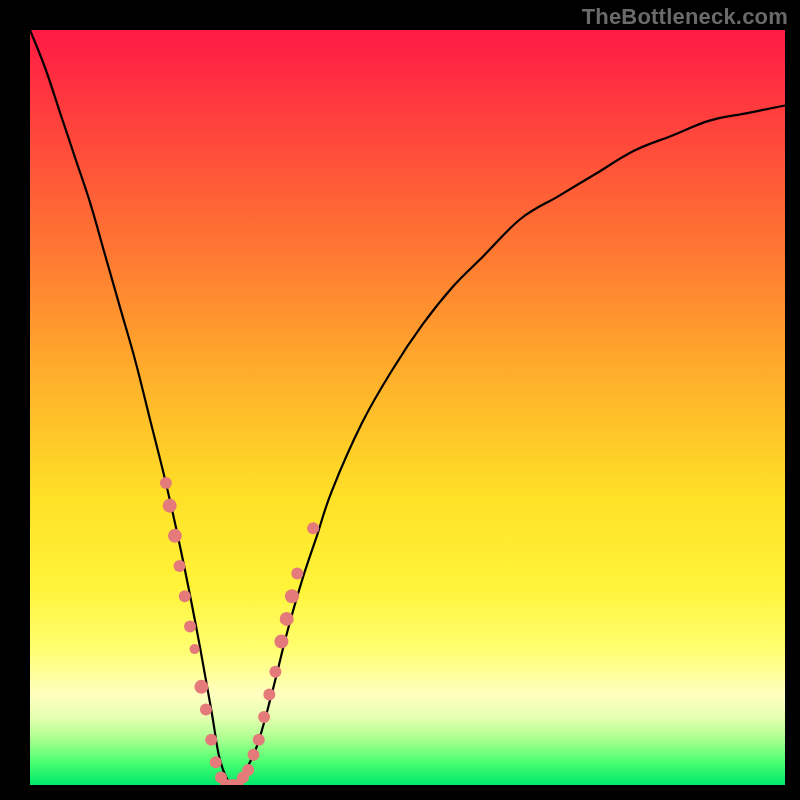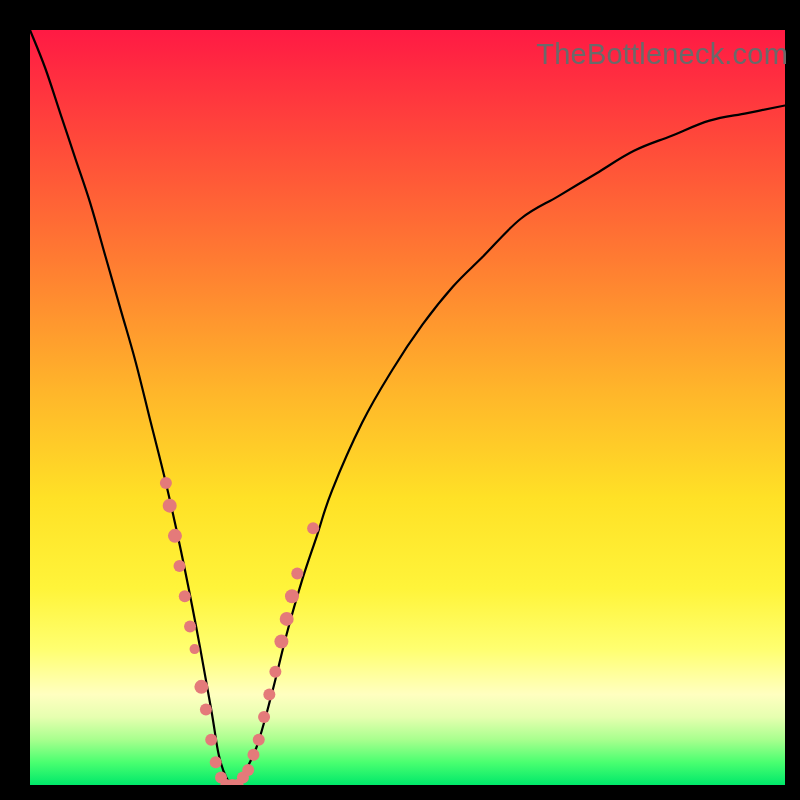--- a/index.html
+++ b/index.html
@@ -37,25 +37,24 @@
       #a8ff8e 94%,
       #4aff70 97%,
       #00e86a 100%
     );
   }
   .watermark {
     position: absolute;
     top: 4px;
     right: 12px;
     color: #6a6a6a;
-    font-size: 29px;
-    font-weight: 400;
+    font-size: 22px;
+    font-weight: 700;
     letter-spacing: 0.2px;
     user-select: none;
-    margin-top: 34px;
   }
   svg.curve {
     position: absolute;
     left: 0;
     top: 0;
     width: 755px;
     height: 755px;
   }
 </style>
 </head>

